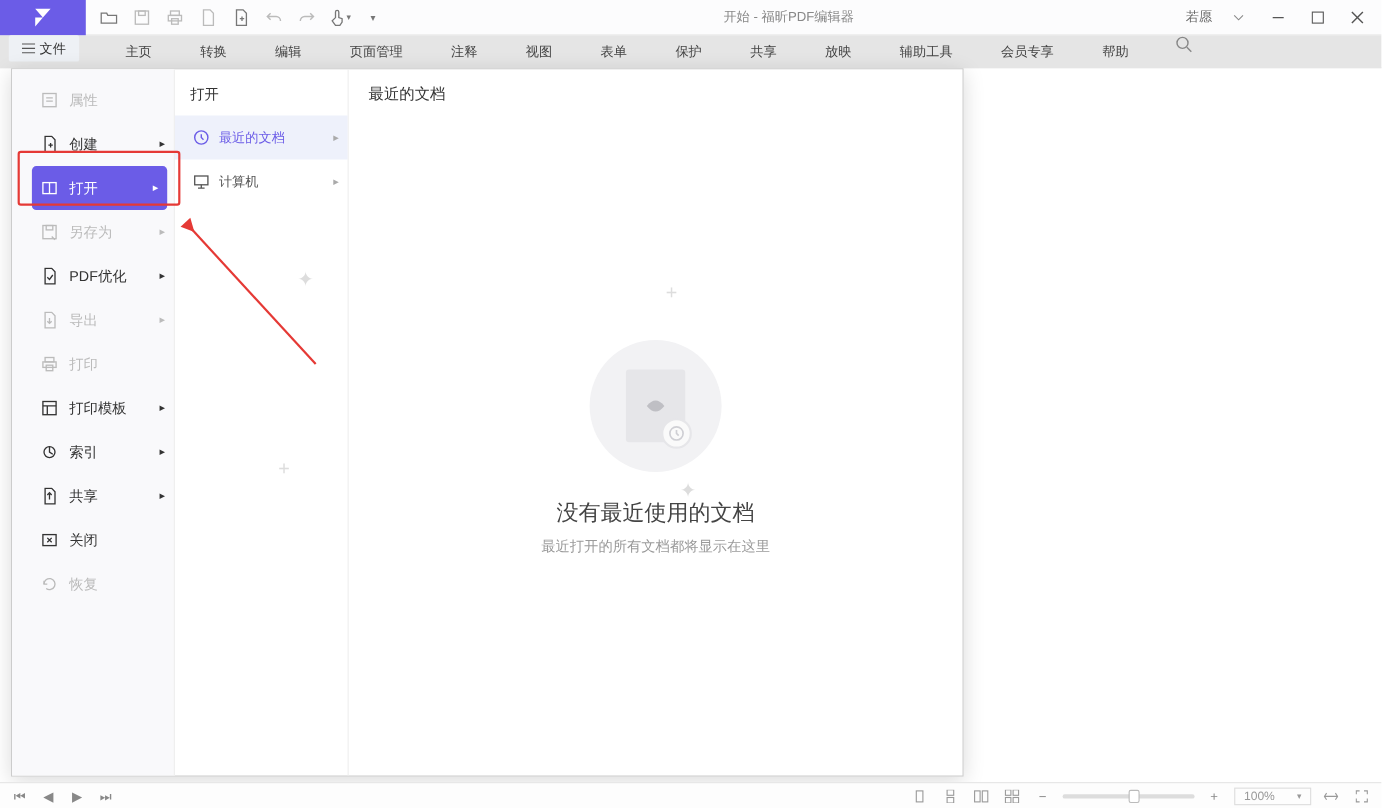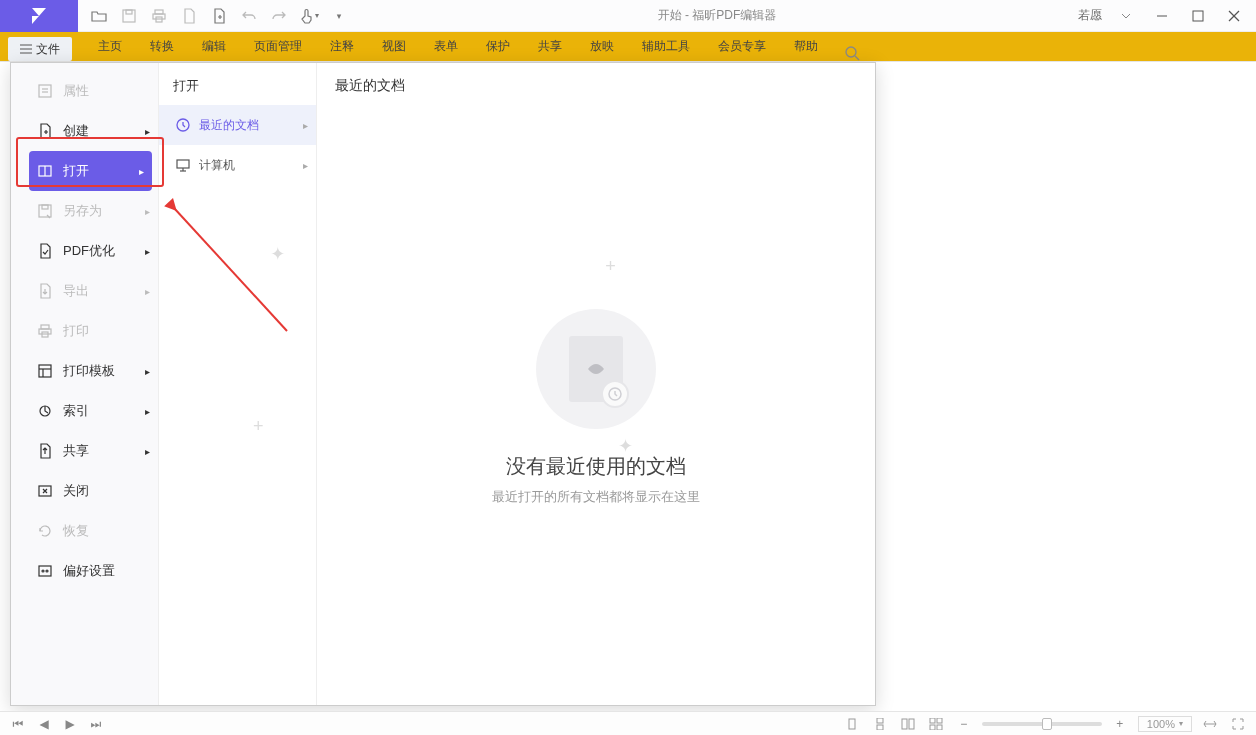--- a/index.html
+++ b/index.html
@@ -9,21 +9,21 @@
   .titlebar { height:32px; background:#fcfcfd; display:flex; align-items:center; border-bottom:1px solid #eee; }
   .logo { width:78px; height:32px; background:#6b5ce7; display:flex; align-items:center; justify-content:center; color:#fff; }
   .qt { display:flex; align-items:center; gap:4px; padding:0 8px; }
   .qt-btn { width:26px; height:26px; display:flex; align-items:center; justify-content:center; color:#777; cursor:pointer; border-radius:3px; }
   .title-center { flex:1; text-align:center; font-size:12px; color:#888; }
   .title-right { display:flex; align-items:center; gap:4px; padding-right:6px; }
   .user-name { font-size:12px; color:#666; padding:0 4px; }
   .win-btn { width:32px; height:28px; display:flex; align-items:center; justify-content:center; color:#555; cursor:pointer; }
 
   
-  .ribbon { height:30px; background:#eab308; display:flex; align-items:flex-end; border-bottom:1px solid #e5e5e5; padding-left:8px; }
+  .ribbon { height:30px; background:#e5e5e5; display:flex; align-items:flex-start; border-bottom:1px solid #e5e5e5; padding-left:8px;gap:16px; }
   .file-tab { height:24px; padding:0 12px; background:#eef1f5; border:none; display:flex; align-items:center; gap:4px; font-size:12px; color:#333; cursor:pointer; border-radius:2px; margin-right:12px; }
   .rtab { padding:0 14px; height:30px; line-height:30px; font-size:12px; color:#444; cursor:pointer; }
   .search-ico { margin-left:12px; color:#888; }
 
   
   .file-menu { position:absolute; left:10px; top:62px; width:866px; height:644px; background:#fff; border:1px solid #ccc; box-shadow:0 4px 18px rgba(0,0,0,0.15); display:flex; }
   .fm-col1 { width:148px; background:#f9f9fb; border-right:1px solid #eee; padding-top:8px; overflow:hidden;padding-left:12px; }
   .fm-item { height:40px; display:flex; align-items:center; padding:0 12px; font-size:13px; color:#333; cursor:pointer; position:relative; }
   .fm-item.disabled { color:#bbb; }
   .fm-item.active { background:#6b5ce7; color:#fff; border-radius:4px; margin:0 6px; padding:0 6px; }
@@ -282,30 +282,20 @@
         <span>关闭</span>
       </div>
       <div class="fm-item disabled">
         <span class="ico">
           <svg width="16" height="16" fill="none" stroke="currentColor" stroke-width="1.2">
             <path d="M3 8a5 5 0 1 1 2 4"></path>
             <path d="M3 5v3h3"></path>
           </svg>
         </span>
         <span>恢复</span>
-      </div>
-      <div class="fm-item">
-        <span class="ico">
-          <svg width="16" height="16" fill="none" stroke="currentColor" stroke-width="1.2">
-            <rect x="2" y="3" width="12" height="10"></rect>
-            <circle cx="6" cy="8" r="1"></circle>
-            <circle cx="10" cy="8" r="1"></circle>
-          </svg>
-        </span>
-        <span>偏好设置</span>
       </div>
     </div>
   <div class="fm-col2">
     <div class="hdr">打开</div>
     <div id="fm-col2-items">
         <div class="sub-item sel">
           <span class="ico">
             <svg width="16" height="16" fill="none" stroke="currentColor" stroke-width="1.3">
               <circle cx="8" cy="8" r="6"></circle>
               <path d="M8 5v3l2 2"></path>
@@ -394,21 +384,21 @@
           <rect x="8" y="0" width="5" height="5"></rect>
           <rect x="1" y="7" width="5" height="5"></rect>
           <rect x="8" y="7" width="5" height="5"></rect>
         </svg>
       </div>
     <div class="sb-btn">−</div>
     <div class="slider">
         <div class="thumb"></div>
       </div>
     <div class="sb-btn">+</div>
-    <div style="border:1px solid #ddd;padding:1px 8px;font-size:11px;display:flex;align-items:center;gap:4px">
+    <div style="border:1px solid #ddd;padding:1px 8px;font-size:11px;display:flex;align-items:center;gap:20px">
       <span>100%</span>
         <span style="font-size:8px">▾</span>
     </div>
     <div class="sb-btn">
         <svg width="14" height="12" fill="none" stroke="#999">
           <path d="M1 6h12M3 3l-2 3 2 3M11 3l2 3-2 3"></path>
         </svg>
       </div>
     <div class="sb-btn">
         <svg width="12" height="12" fill="none" stroke="#999">

